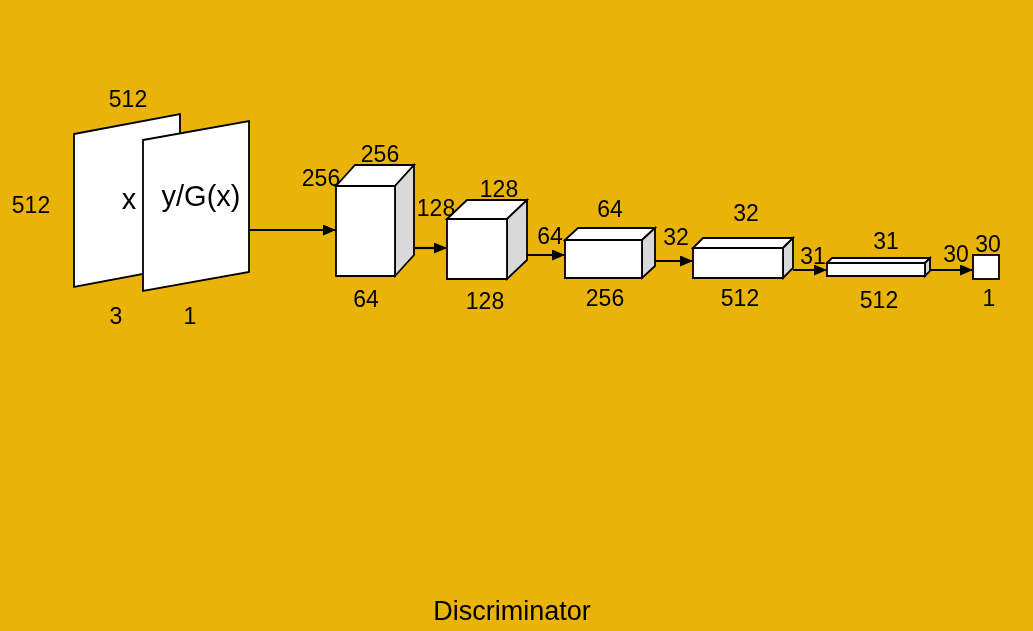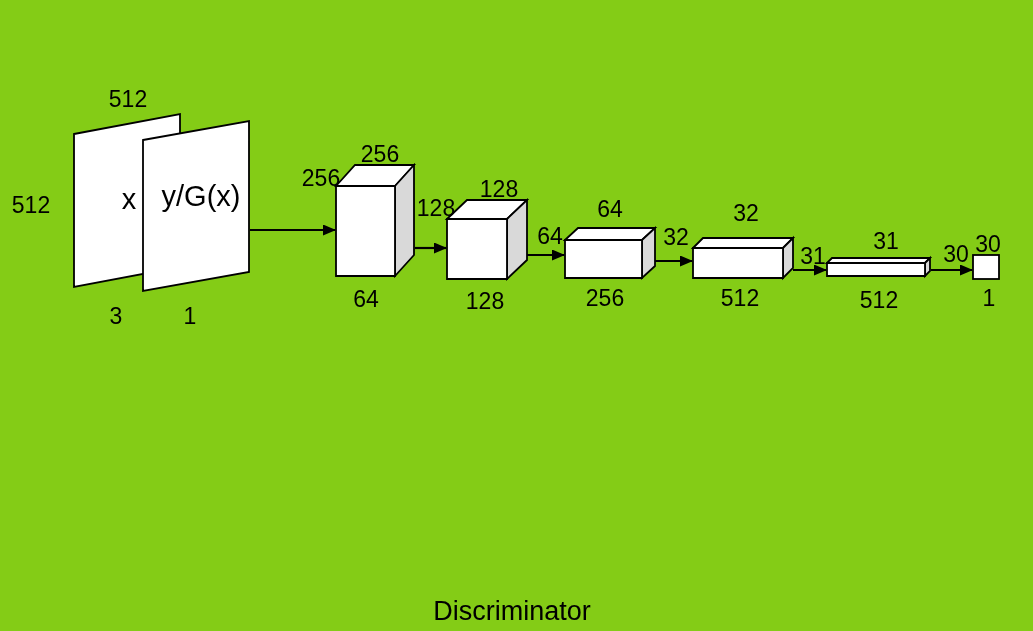--- a/index.html
+++ b/index.html
@@ -4,21 +4,21 @@
 <style>
   html, body {
     margin: 0;
     padding: 0;
     background: #ffffff;
   }
   .stage {
     position: relative;
     width: 1033px;
     height: 631px;
-    background: #84cc16;
+    background: #eab308;
     overflow: hidden;
     font-family: "Liberation Sans", sans-serif;
   }
   svg { display: block; }
   .shape {
     fill: #ffffff;
     stroke: #000000;
     stroke-width: 1.8;
     stroke-linejoin: miter;
   }

